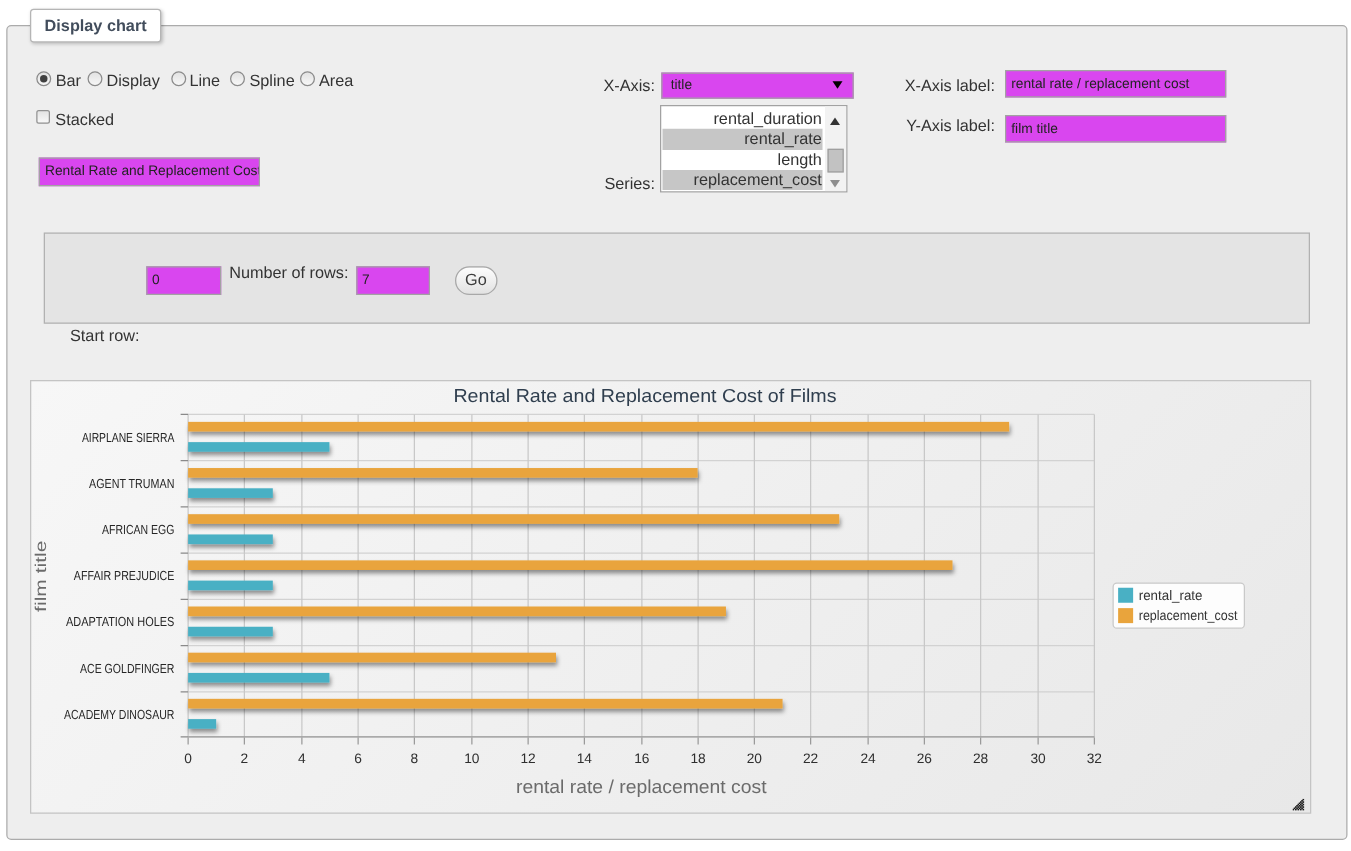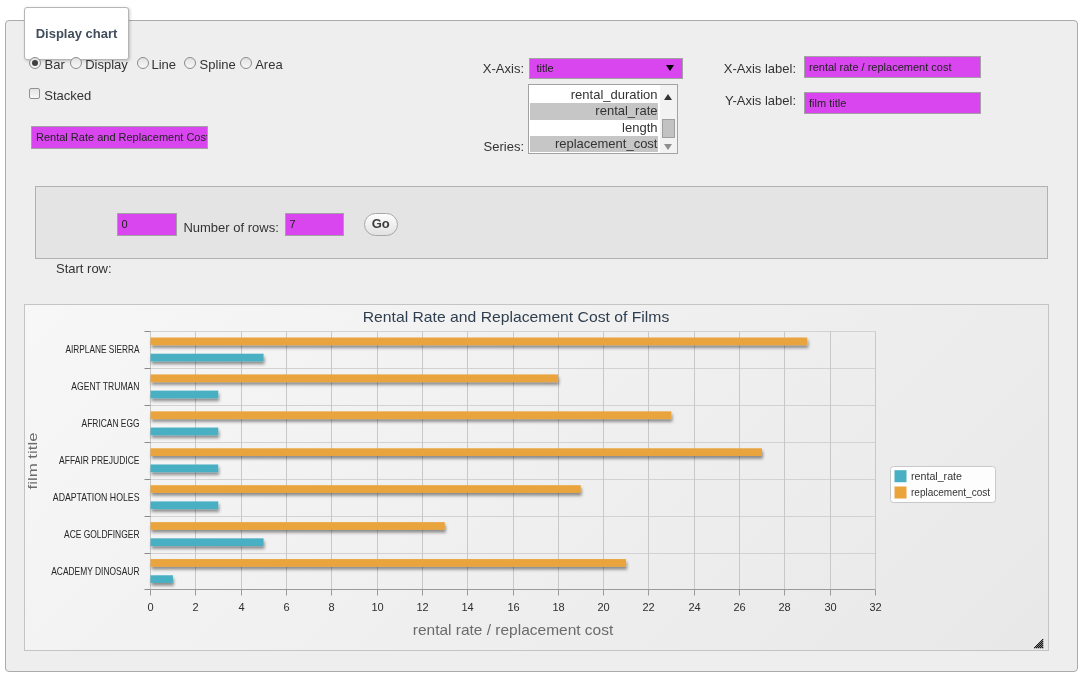--- a/index.html
+++ b/index.html
@@ -4,21 +4,21 @@
 <style>
   html,body{margin:0;padding:0;background:#fff;}
   body{font-family:"Liberation Sans",sans-serif;font-size:13px;color:#333;
        width:1081px;height:681px;position:relative;overflow:hidden;}
   .abs{position:absolute;}
   .fieldset{left:5px;top:20px;width:1071px;height:650px;background:#eeeeee;
             border:1px solid #ababab;border-radius:4px;}
   .legend{left:24px;top:7px;width:89px;height:25px;background:#fff;
           border:1px solid #b5b5b5;border-radius:3px;text-align:center;
           line-height:25px;font-size:13px;font-weight:bold;color:#424d5c;
-          padding:13px 7px;box-shadow:1px 1px 3px rgba(0,0,0,0.22);}
+          padding:0 7px;box-shadow:1px 1px 3px rgba(0,0,0,0.22);}
   .radio{width:10px;height:10px;border:1px solid #8b8b8b;border-radius:50%;
          background:linear-gradient(#e2e2e2,#f7f7f7);}
   .radio .dot{position:absolute;left:2px;top:2px;width:6px;height:6px;
               border-radius:50%;background:#404040;}
   .chk{width:9px;height:9px;border:1px solid #919191;border-radius:2px;
        background:linear-gradient(#e3e3e3,#f8f8f8);}
   .lbl{height:13px;line-height:13px;white-space:nowrap;}
   .tin{background:#d946ef;border:1px solid #a2a2a2;font-family:Liberation Sans, sans-serif;
        font-size:11px;color:#222;white-space:nowrap;overflow:hidden;padding-left:4px;}
 </style>
@@ -65,23 +65,23 @@
   <div class="abs lbl" style="left:430px;top:139.6px;width:94px;text-align:right;">Series:</div>
 
   <div class="abs lbl" style="left:700px;top:61.5px;width:96px;text-align:right;">X-Axis label:</div>
   <div class="abs tin" style="left:804px;top:55.6px;width:171px;height:20px;line-height:21.5px;">rental rate / replacement cost</div>
   <div class="abs lbl" style="left:700px;top:93.6px;width:96px;text-align:right;">Y-Axis label:</div>
   <div class="abs tin" style="left:804px;top:91.7px;width:171px;height:20px;line-height:21.5px;">film title</div>
 
   <div class="abs" style="left:35px;top:186px;width:1011px;height:71px;background:#e4e4e4;border:1px solid #b1b1b1;"></div>
   <div class="abs lbl" style="left:56px;top:218.5px;margin-top:43px;">Start row:</div>
   <div class="abs tin" style="left:116.6px;top:212.5px;width:54px;height:21px;line-height:21px;">0</div>
-  <div class="abs lbl" style="left:183.4px;top:221px;">Number of rows:</div>
+  <div class="abs lbl" style="left:183.4px;top:211px;">Number of rows:</div>
   <div class="abs tin" style="left:284.5px;top:212.5px;width:53px;height:21px;line-height:21px;">7</div>
-  <div class="abs" style="left:364px;top:213px;width:31.5px;height:20.5px;border:1px solid #a8a8a8;border-radius:11.5px;background:linear-gradient(#fdfdfd,#e2e2e2);text-align:center;line-height:20.5px;font-weight:bold;color:#3c3c3c;">Go</div>
+  <div class="abs" style="left:364px;top:213px;width:31.5px;height:20.5px;border:1px solid #a8a8a8;border-radius:11.5px;background:linear-gradient(#fdfdfd,#e2e2e2);text-align:center;line-height:20.5px;font-weight:normal;color:#3c3c3c;">Go</div>
 
   <div class="abs" style="left:24px;top:304px;width:1023px;height:345px;border:1px solid #c4c4c4;background:linear-gradient(135deg,#f7f7f7,#e8e8e8);">
     <svg width="1023" height="345" style="position:absolute;left:0;top:0;font-family:'Liberation Sans',sans-serif;">
       <defs>
         <filter id="sh" x="-20%" y="-60%" width="140%" height="260%">
           <feDropShadow dx="1" dy="2.8" stdDeviation="1.5" flood-color="#000" flood-opacity="0.42"></feDropShadow>
         </filter>
       </defs>
       <line x1="125.5" y1="26.5" x2="850.5" y2="26.5" stroke="#d2d2d2" stroke-width="1"></line>
       <line x1="125.5" y1="63.5" x2="850.5" y2="63.5" stroke="#d2d2d2" stroke-width="1"></line>

